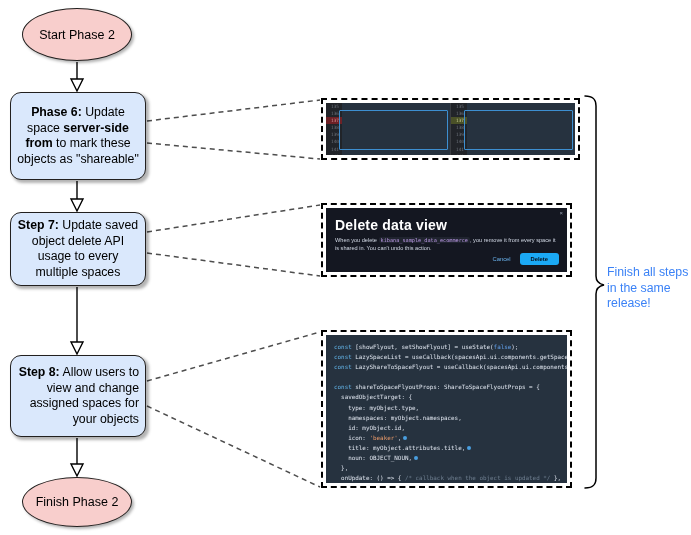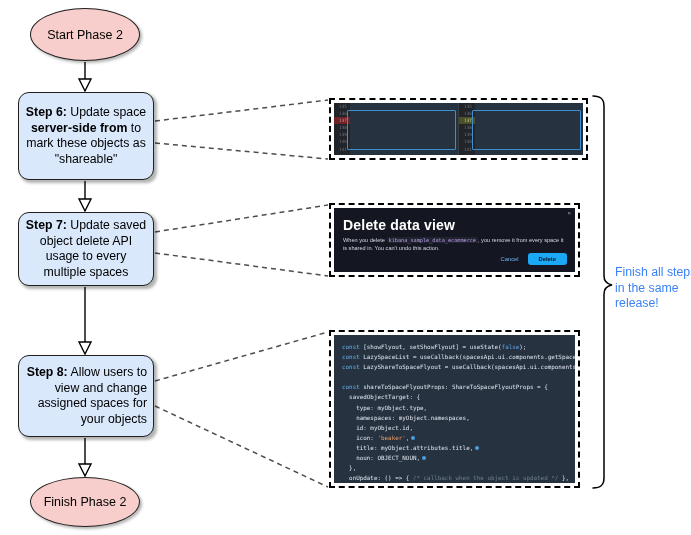--- a/index.html
+++ b/index.html
@@ -1,21 +1,21 @@
 <!DOCTYPE html>
 <html><head>
 <meta charset="utf-8">
 <style>
   html,body{margin:0;padding:0;}
   body{
     width:691px;height:535px;background:#ffffff;
     font-family:"Liberation Sans", sans-serif;
     overflow:hidden;position:relative;
   }
-  .stage{position:absolute;left:8px;top:0;width:652px;height:535px;}
+  .stage{position:absolute;left:0;top:0;width:652px;height:535px;}
 
   
   .node{position:absolute;box-sizing:border-box;display:flex;align-items:center;
         justify-content:center;text-align:center;color:#000;}
   .terminator{
     background:#f8cecc;border:1.4px solid #22201f;border-radius:50%;
     font-size:12.5px;box-shadow:2px 2px 3px rgba(0,0,0,.30);
   }
   .process{
     background:#dae8fc;border:1.4px solid #22201f;border-radius:11px;
@@ -130,21 +130,21 @@
                C596,484 594,488 585,488"></path>
     </g>
   </svg>
 
   <div class="node terminator" id="start-node">
     <span>Start Phase 2</span>
   </div>
 
   <div class="node process" id="step6-node">
     <span>
-      <b>Step 6:</b><span> Update space </span><b>server-side from</b><span> to mark these objects as "shareable"</span>
+      <b>Phase 6:</b><span> Update space </span><b>server-side from</b><span> to mark these objects as "shareable"</span>
     </span>
   </div>
 
   <div class="node process" id="step7-node">
     <span>
       <b>Step 7:</b><span> Update saved object delete API usage to every multiple spaces</span>
     </span>
   </div>
 
   <div class="node process" id="step8-node">

